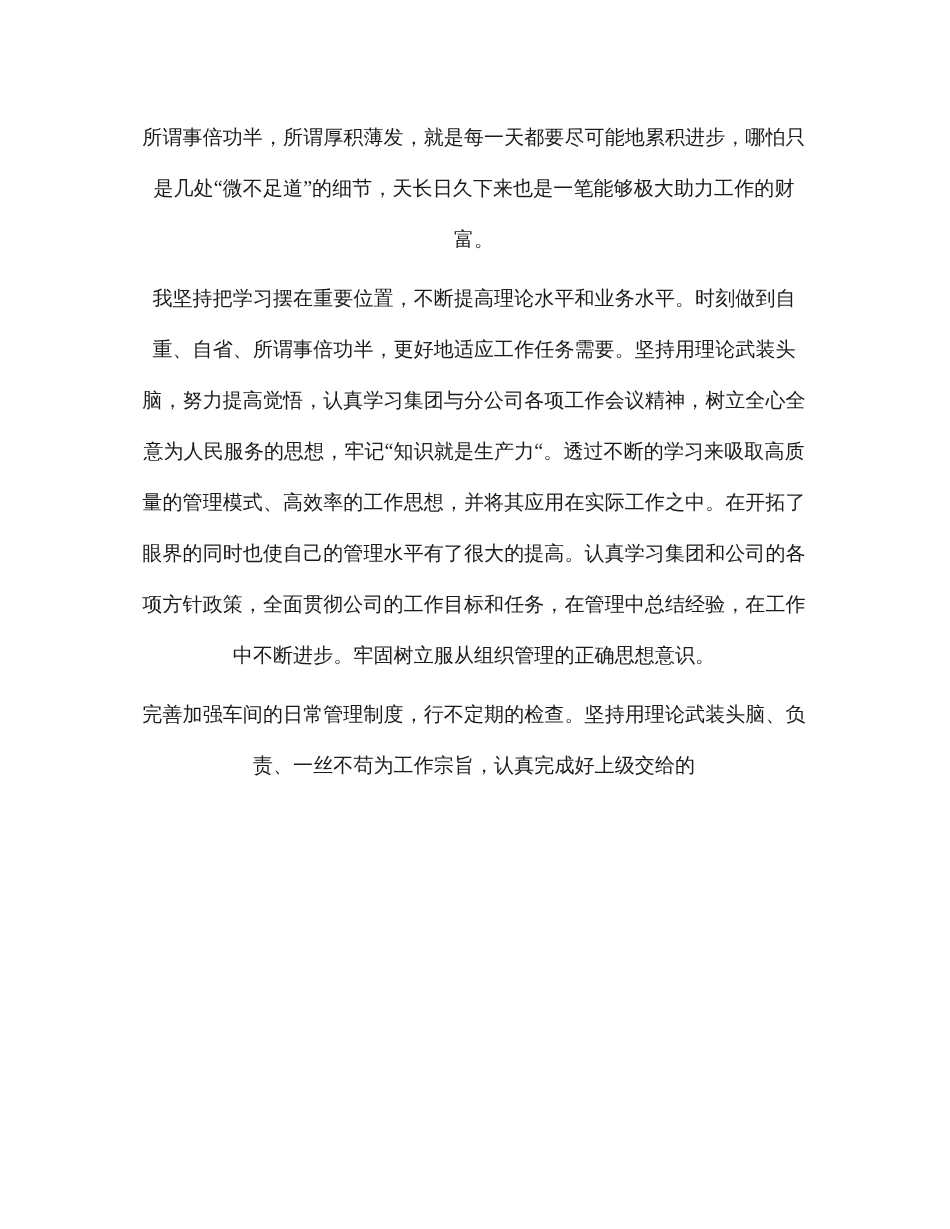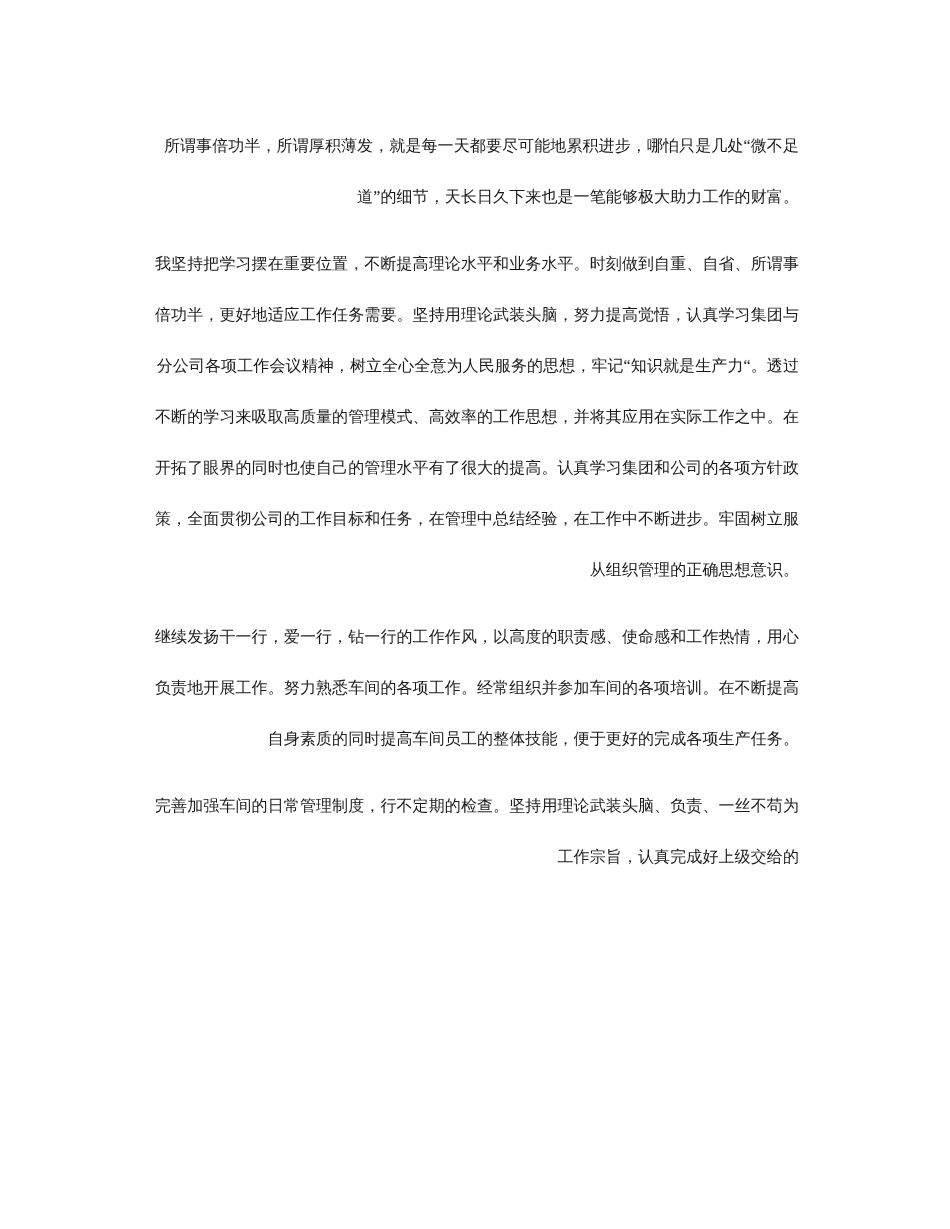--- a/index.html
+++ b/index.html
@@ -16,35 +16,34 @@
     font-family: "Liberation Serif", "DejaVu Serif", serif;
   }
   .doc-content {
     position: absolute;
     top: 104px;
     left: 133px;
     width: 682px;
     color: #1a1a1a;
   }
   .doc-content p {
-    margin: 16px;
+    margin: 8px;
     padding: 0;
-    font-size: 16px;
+    font-size: 20px;
     line-height: 51px;
-    text-align: right;
+    text-align: center;
     letter-spacing: 0.1px;
     word-break: break-all;
     line-break: strict;
     text-indent: 0;
     font-weight: 400;
   }
 </style>
 </head>
 <body>
 
 <div class="page">
   <div class="doc-content">
     <p>所谓事倍功半，所谓厚积薄发，就是每一天都要尽可能地累积进步，哪怕只是几处“微不足道”的细节，天长日久下来也是一笔能够极大助力工作的财富。</p>
     <p>我坚持把学习摆在重要位置，不断提高理论水平和业务水平。时刻做到自重、自省、所谓事倍功半，更好地适应工作任务需要。坚持用理论武装头脑，努力提高觉悟，认真学习集团与分公司各项工作会议精神，树立全心全意为人民服务的思想，牢记“知识就是生产力“。透过不断的学习来吸取高质量的管理模式、高效率的工作思想，并将其应用在实际工作之中。在开拓了眼界的同时也使自己的管理水平有了很大的提高。认真学习集团和公司的各项方针政策，全面贯彻公司的工作目标和任务，在管理中总结经验，在工作中不断进步。牢固树立服从组织管理的正确思想意识。</p>
-    <p>继续发扬干一行，爱一行，钻一行的工作作风，以高度的职责感、使命感和工作热情，用心负责地开展工作。努力熟悉车间的各项工作。经常组织并参加车间的各项培训。在不断提高自身素质的同时提高车间员工的整体技能，便于更好的完成各项生产任务。</p>
     <p>完善加强车间的日常管理制度，行不定期的检查。坚持用理论武装头脑、负责、一丝不苟为工作宗旨，认真完成好上级交给的</p>
   </div>
 </div>
 
 </body></html>

